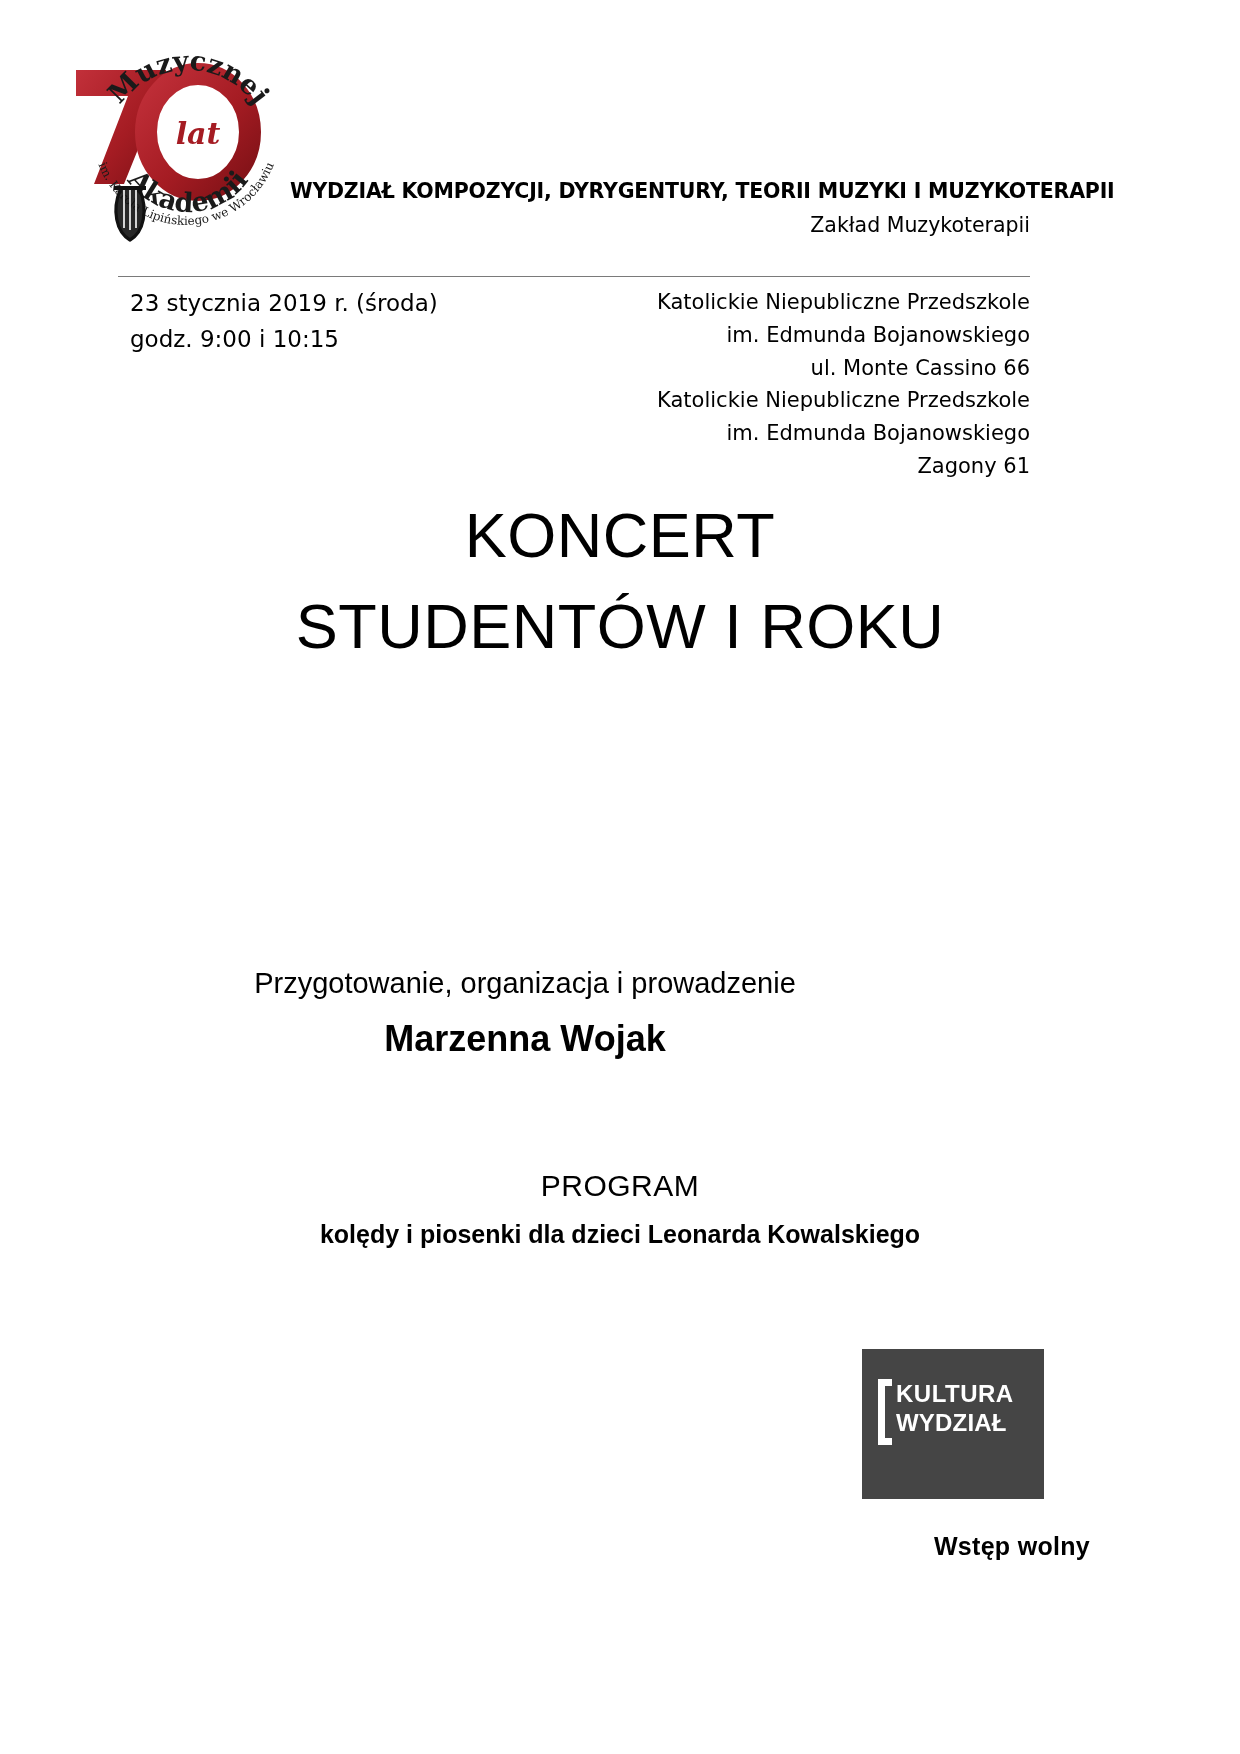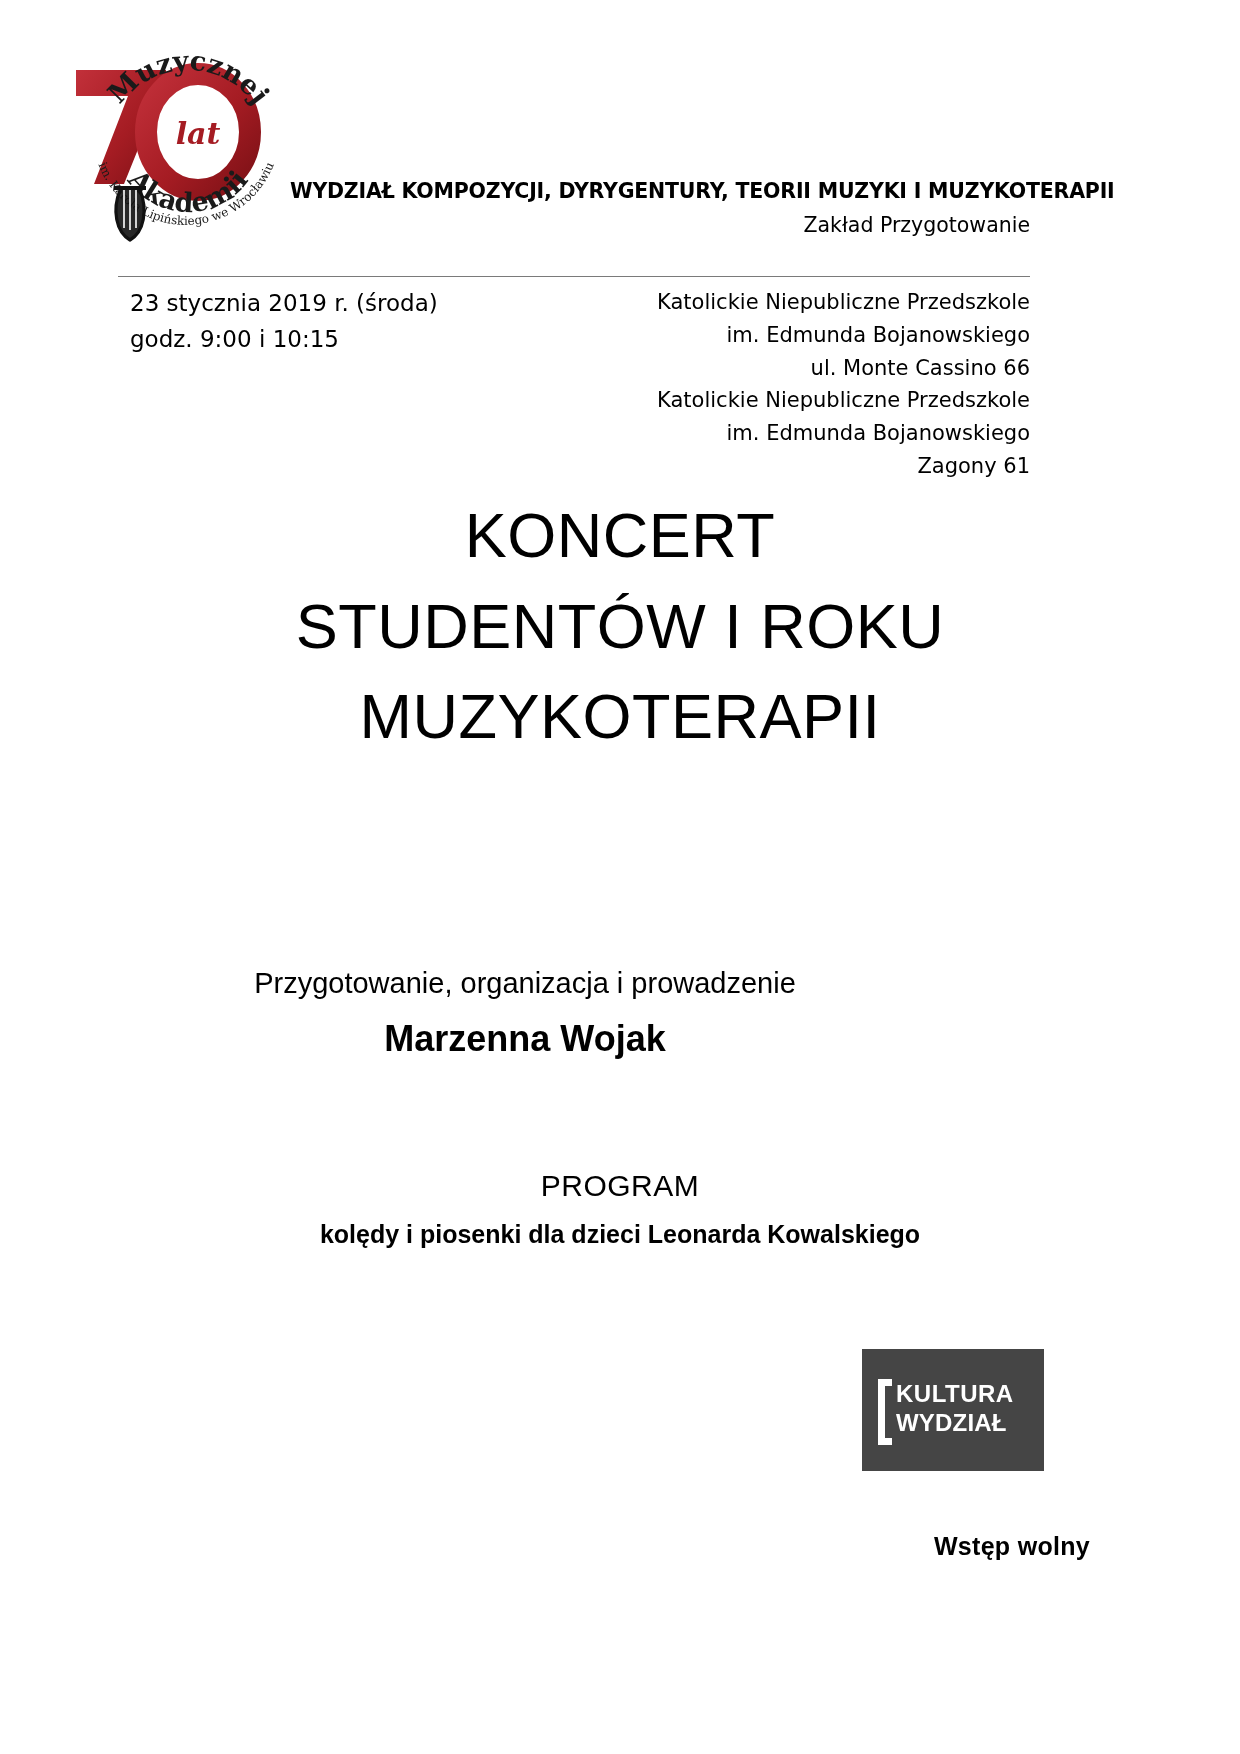--- a/index.html
+++ b/index.html
@@ -166,21 +166,21 @@
     line-height: 1.5;
     margin-top: 8px;
   }
 
   
   .badge {
     position: absolute;
     left: 862px;
     top: 1349px;
     width: 182px;
-    height: 122px;
+    height: 150px;
     background: #454545;
   }
   .badge-inner {
     position: absolute;
     left: 16px;
     top: 30px;
     width: 152px;
     height: 66px;
   }
   .badge-bracket {
@@ -280,21 +280,21 @@
           <line x1="10" y1="4" x2="10" y2="44" stroke-width="1.6" stroke="#ffffff"></line>
           <line x1="16" y1="4" x2="16" y2="46" stroke-width="1.6" stroke="#ffffff"></line>
           <line x1="22" y1="4" x2="22" y2="44" stroke-width="1.6" stroke="#ffffff"></line>
           <line x1="0" y1="4" x2="32" y2="4" stroke-width="4" stroke="#111111"></line>
         </g>
       </svg>
     </div>
 
     <div class="faculty-block">
       <div class="faculty-line1">WYDZIAŁ KOMPOZYCJI, DYRYGENTURY, TEORII MUZYKI I MUZYKOTERAPII</div>
-      <div class="faculty-line2">Zakład Przygotowanie</div>
+      <div class="faculty-line2">Zakład Muzykoterapii</div>
     </div>
 
     <div class="rule"></div>
   </div>
 
   <div class="info-row">
     <div class="info-left">
       <div>23 stycznia 2019 r. (środa)</div>
       <div>godz. 9:00 i 10:15</div>
     </div>
@@ -304,21 +304,20 @@
       <div>ul. Monte Cassino 66</div>
       <div>Katolickie Niepubliczne Przedszkole</div>
       <div>im. Edmunda Bojanowskiego</div>
       <div>Zagony 61</div>
     </div>
   </div>
 
   <div class="title">
     <div>KONCERT</div>
     <div>STUDENTÓW I ROKU</div>
-    <div>MUZYKOTERAPII</div>
   </div>
 
   <div class="organizer">
     <div class="organizer-lead">Przygotowanie, organizacja i prowadzenie</div>
     <div class="organizer-name">Marzenna Wojak</div>
   </div>
 
   <div class="program">
     <div class="program-heading">PROGRAM</div>
     <div class="program-sub">kolędy i piosenki dla dzieci Leonarda Kowalskiego</div>

